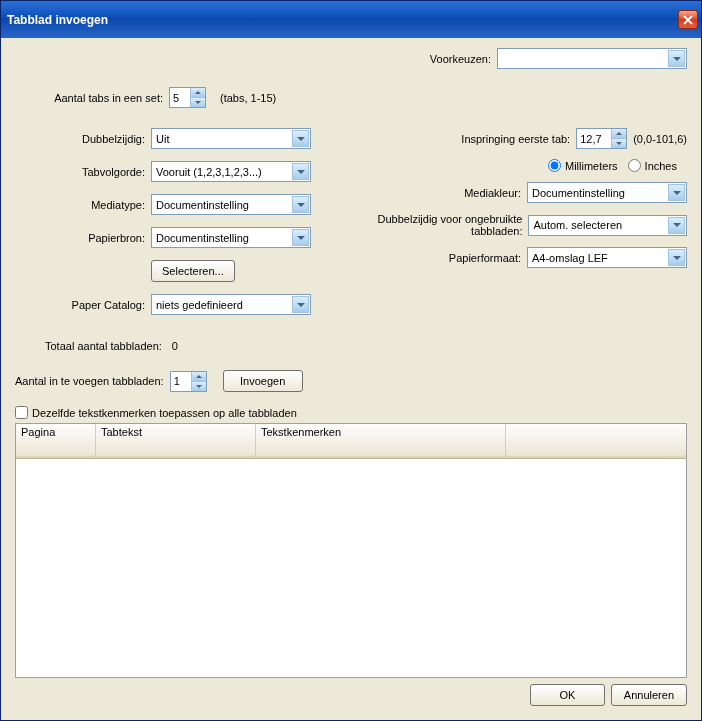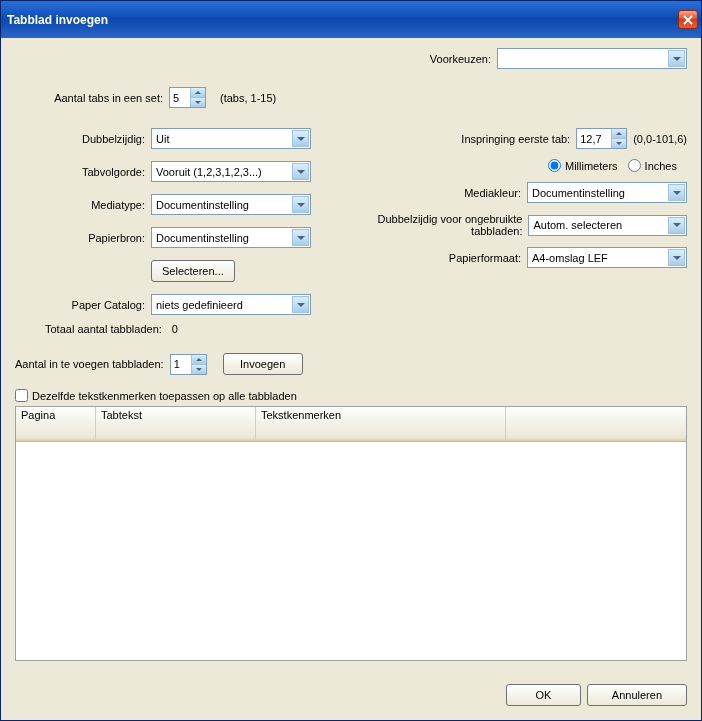--- a/index.html
+++ b/index.html
@@ -116,21 +116,21 @@
   content: "";
   border-left: 3px solid transparent;
   border-right: 3px solid transparent;
 }
 .spinbtn.up::after { border-bottom: 3px solid #4d6185; }
 .spinbtn.dn::after { border-top: 3px solid #4d6185; }
 .btn {
   background: linear-gradient(to bottom,#fff,#ece9d8);
   border: 1px solid #707070;
   border-radius: 3px;
-  padding: 2px 24px;
+  padding: 2px 12px;
   height: 22px;
   font: inherit;
   cursor: pointer;
   min-width: 75px;
 }
 .btn.small { min-width: 0; padding: 2px 10px; }
 .radio, .checkbox {
   display: inline-flex;
   align-items: flex-end;
   gap: 4px;
@@ -301,21 +301,21 @@
         <div class="form-row">
           <span class="lbl">Papierformaat:</span>
           <div class="dropdown">
             <span>A4-omslag LEF</span>
             <span class="dd-arrow"></span>
           </div>
         </div>
       </div>
     </div>
 
-    <div class="row" style="margin-top:2px; margin-left:30px;">
+    <div class="row" style="margin-top:19px; margin-left:30px;">
       <span>Totaal aantal tabbladen:</span>
       <span style="margin-left:10px;">0</span>
     </div>
 
     <div class="row" style="margin-top:18px;">
       <span>Aantal in te voegen tabbladen:</span>
       <div class="spinner-wrap" style="margin-left:6px;">
         <input class="spinner-input" style="width: 20px;" value="1">
         <div class="spinbtns">
           <div class="spinbtn up"></div>

